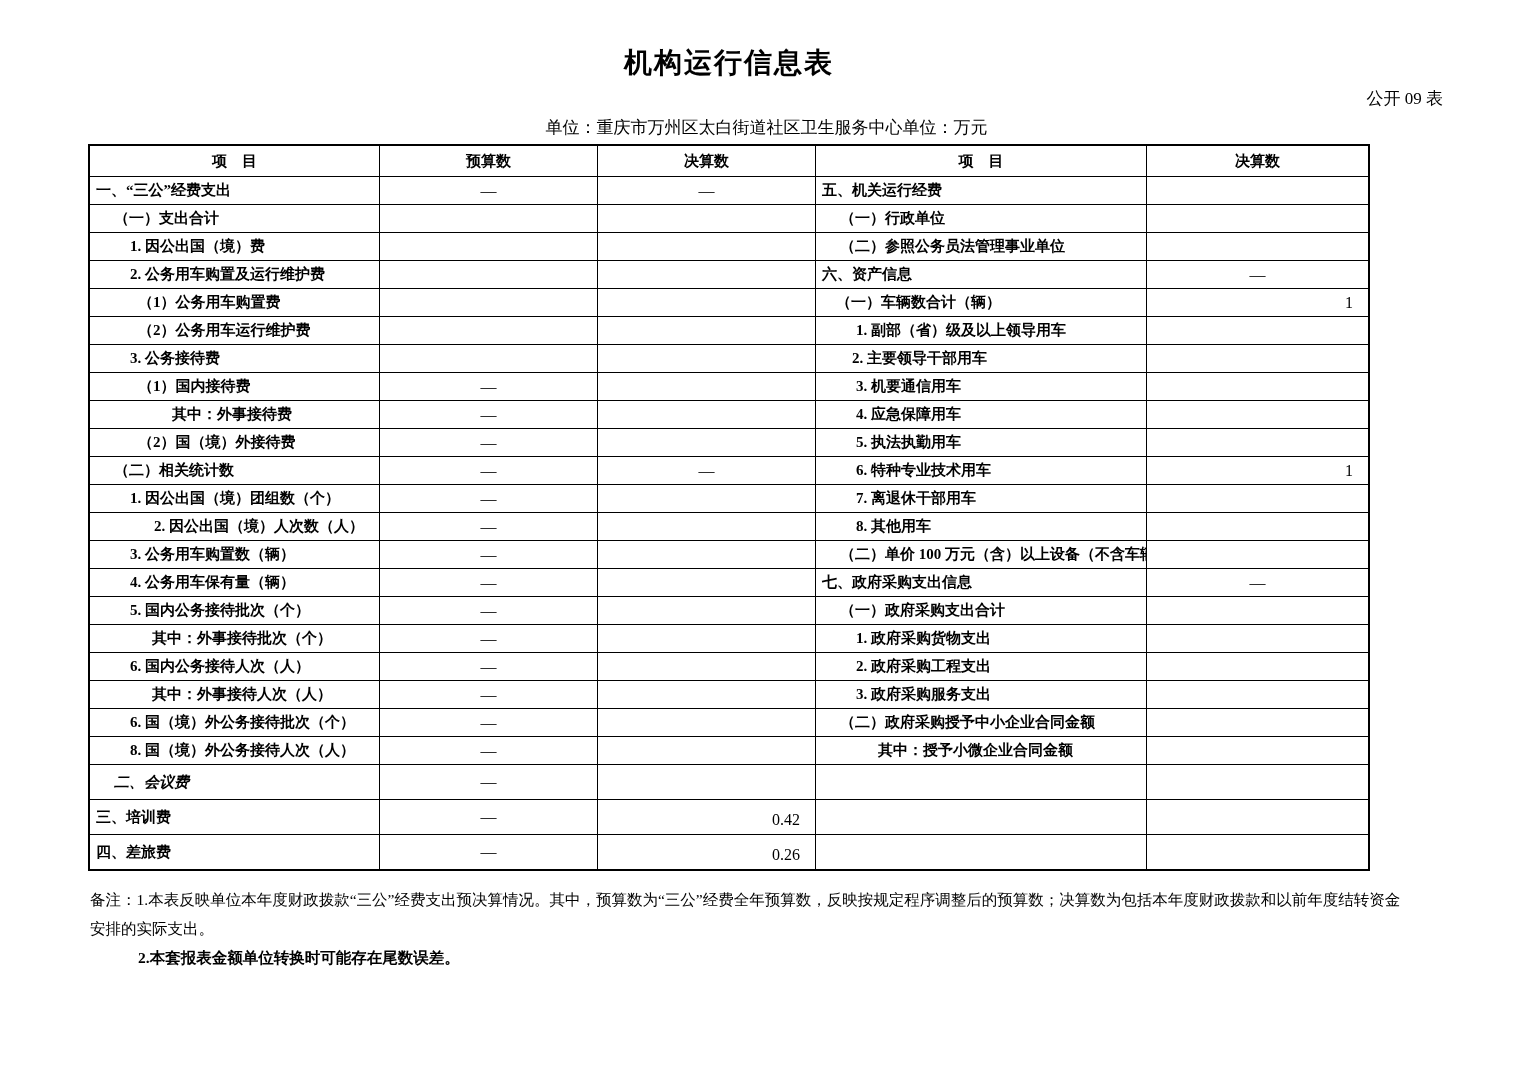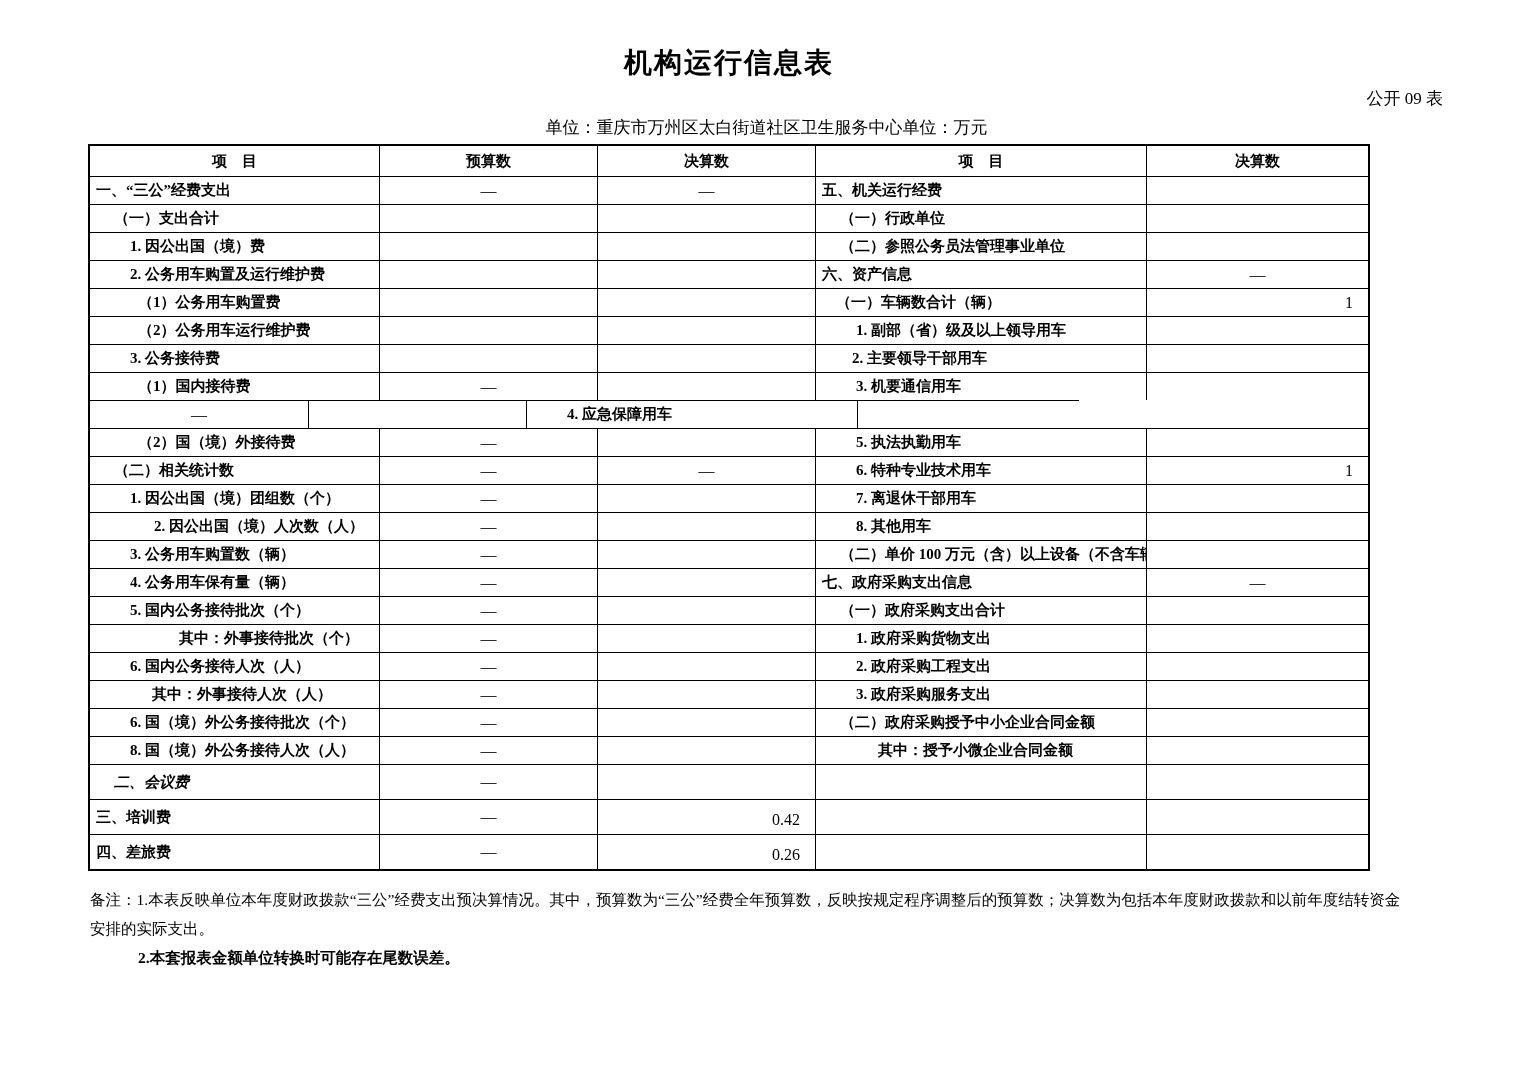--- a/index.html
+++ b/index.html
@@ -144,20 +144,21 @@
         <div class="cell c4 val"></div>
       </div>
       <div class="trow">
         <div class="cell c0 lbl" style="padding-left: 48px;">（1）国内接待费</div>
         <div class="cell c1 val dash">—</div>
         <div class="cell c2 val"></div>
         <div class="cell c3 lbl" style="padding-left: 40px;">3. 机要通信用车</div>
         <div class="cell c4 val"></div>
       </div>
       <div class="trow">
+        <div class="cell c0 lbl" style="padding-left: 82px;">其中：外事接待费</div>
         <div class="cell c1 val dash">—</div>
         <div class="cell c2 val"></div>
         <div class="cell c3 lbl" style="padding-left: 40px;">4. 应急保障用车</div>
         <div class="cell c4 val"></div>
       </div>
       <div class="trow">
         <div class="cell c0 lbl" style="padding-left: 48px;">（2）国（境）外接待费</div>
         <div class="cell c1 val dash">—</div>
         <div class="cell c2 val"></div>
         <div class="cell c3 lbl" style="padding-left: 40px;">5. 执法执勤用车</div>
@@ -199,21 +200,21 @@
         <div class="cell c4 val dash">—</div>
       </div>
       <div class="trow">
         <div class="cell c0 lbl" style="padding-left: 40px;">5. 国内公务接待批次（个）</div>
         <div class="cell c1 val dash">—</div>
         <div class="cell c2 val"></div>
         <div class="cell c3 lbl" style="padding-left: 24px;">（一）政府采购支出合计</div>
         <div class="cell c4 val"></div>
       </div>
       <div class="trow">
-        <div class="cell c0 lbl" style="padding-left: 89px;">其中：外事接待批次（个）</div>
+        <div class="cell c0 lbl" style="padding-left: 62px;">其中：外事接待批次（个）</div>
         <div class="cell c1 val dash">—</div>
         <div class="cell c2 val"></div>
         <div class="cell c3 lbl" style="padding-left: 40px;">1. 政府采购货物支出</div>
         <div class="cell c4 val"></div>
       </div>
       <div class="trow">
         <div class="cell c0 lbl" style="padding-left: 40px;">6. 国内公务接待人次（人）</div>
         <div class="cell c1 val dash">—</div>
         <div class="cell c2 val"></div>
         <div class="cell c3 lbl" style="padding-left: 40px;">2. 政府采购工程支出</div>

